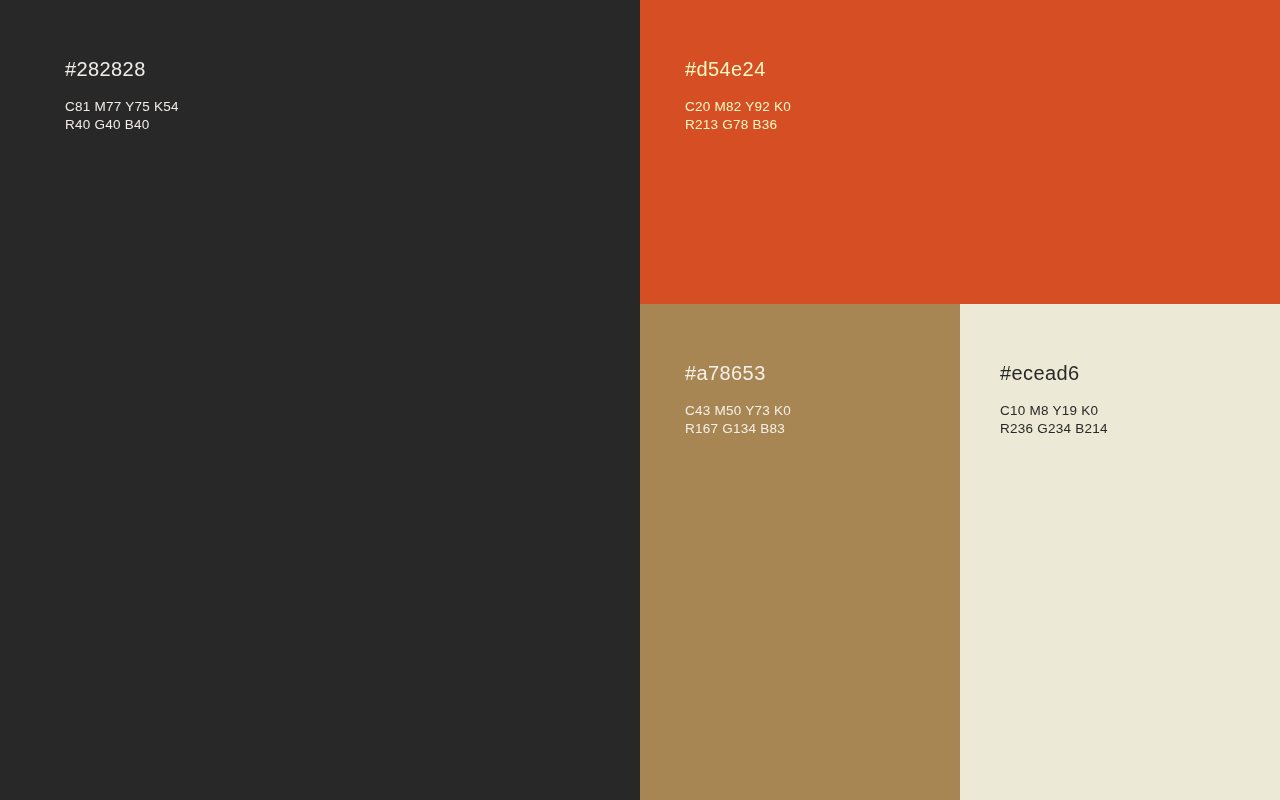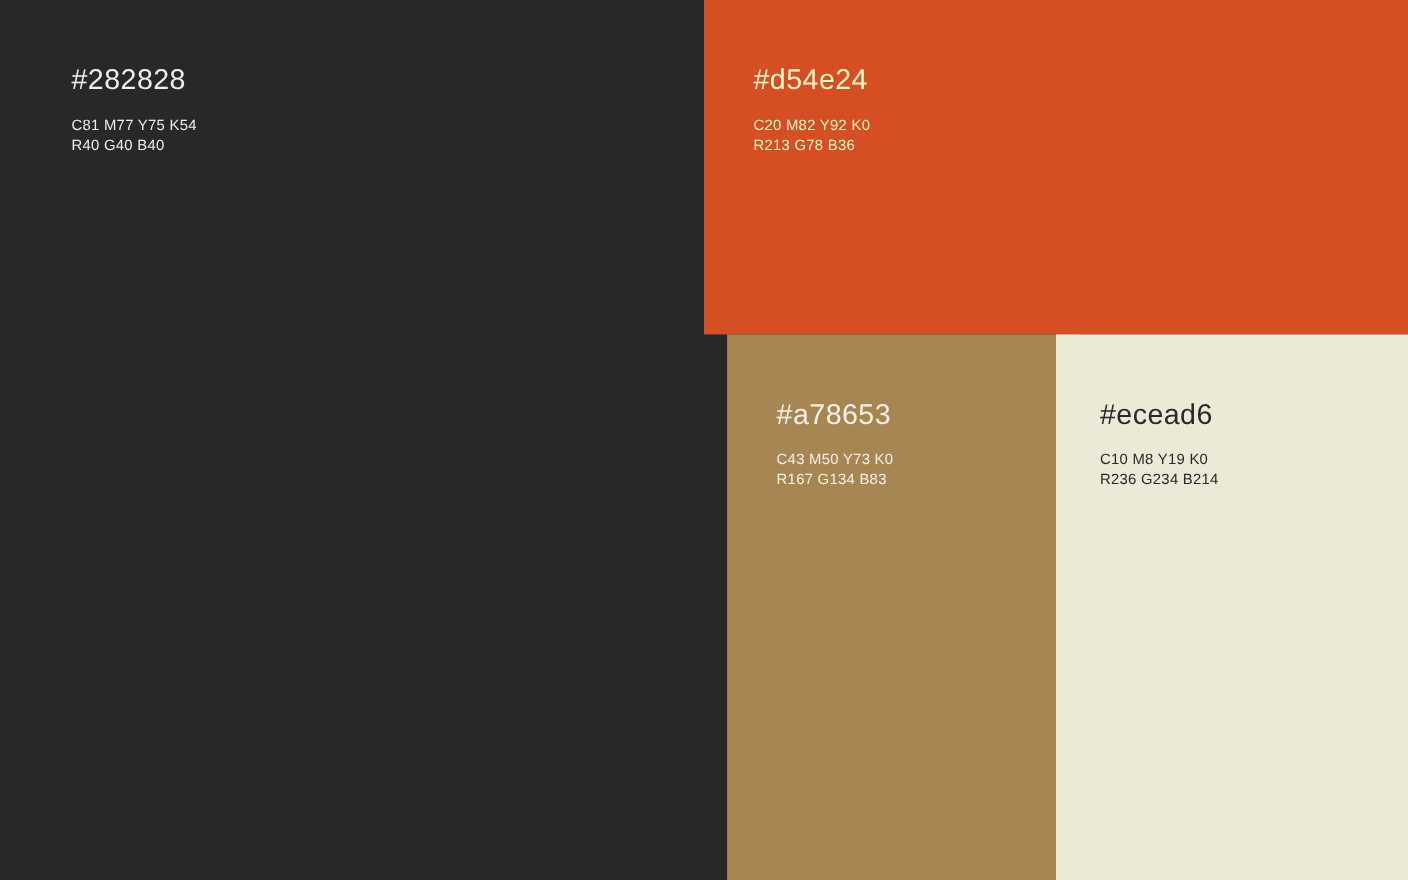--- a/index.html
+++ b/index.html
@@ -20,34 +20,34 @@
   }
 
   .swatch {
     position: absolute;
     overflow: hidden;
   }
 
   
   .swatch.dark   { left: 0;     top: 0;     width: 640px; height: 800px; }
   .swatch.orange { left: 640px; top: 0;     width: 640px; height: 304px; }
-  .swatch.gold   { left: 640px; top: 304px; width: 320px; height: 496px; margin-left: 21px; }
+  .swatch.gold   { left: 640px; top: 304px; width: 320px; height: 496px; }
   .swatch.cream  { left: 960px; top: 304px; width: 320px; height: 496px; }
 
   
   .swatch .info {
     position: absolute;
   }
   .swatch.dark   .info { left: 65px; top: 58px; }
   .swatch.orange .info { left: 45px; top: 58px; }
   .swatch.gold   .info { left: 45px; top: 58px; }
   .swatch.cream  .info { left: 40px; top: 58px; }
 
   .hex {
-    font-size: 26px;
+    font-size: 20px;
     font-weight: 400;
     letter-spacing: 0.4px;
     line-height: 1.1;
     white-space: nowrap;
   }
 
   .values {
     margin-top: 18px;
     font-size: 13.5px;
     font-weight: 400;

